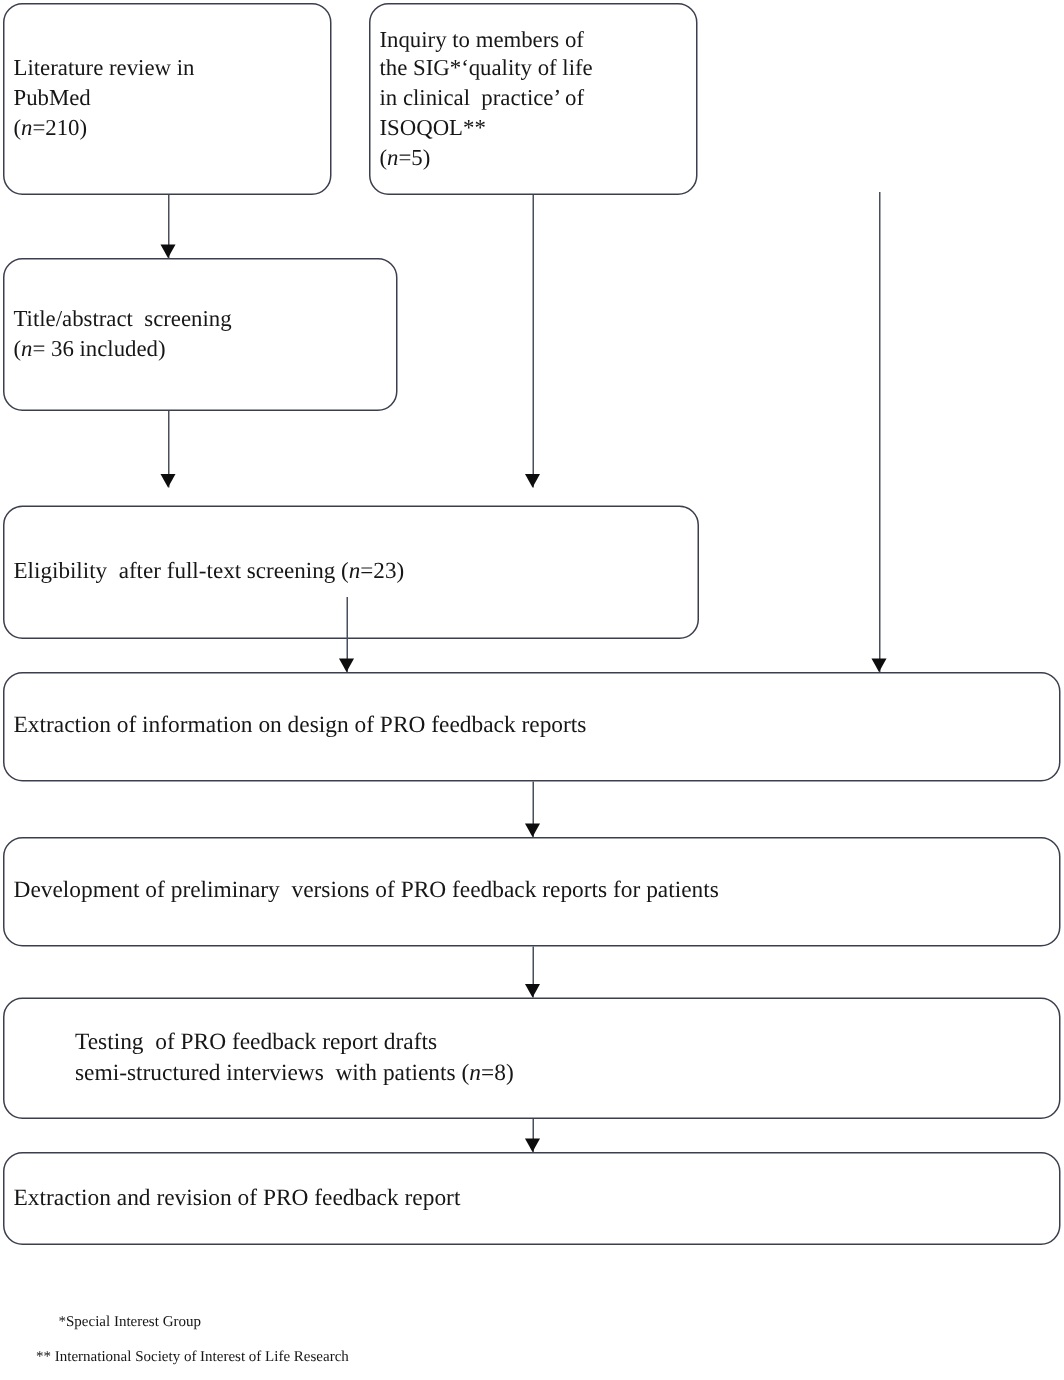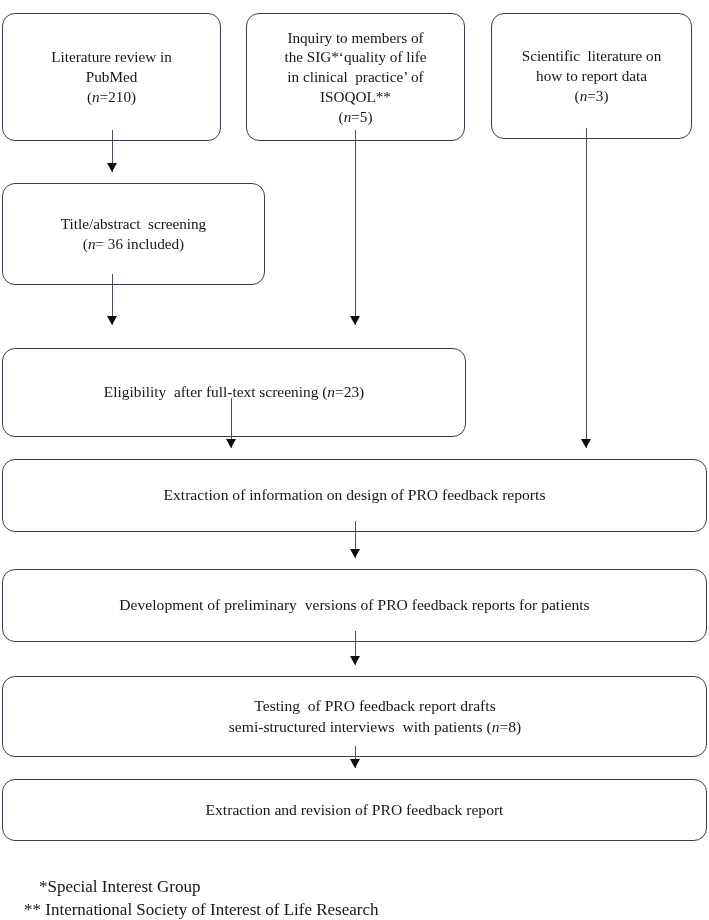--- a/index.html
+++ b/index.html
@@ -20,25 +20,24 @@
   }
   .node {
     position: absolute;
     box-sizing: border-box;
     border: 1.6px solid #3b3f4d;
     border-radius: 13px;
     background: #ffffff;
     display: flex;
     align-items: center;
     justify-content: center;
-    text-align: center;
+    text-align: left;
     line-height: 1.30;
     font-size: 15.4px;
     padding: 2px 6px;
-    margin-top: 11px;
   }
   .node .txt {
     display: block;
     width: 100%;
     white-space: pre-line;
   }
   .node.small { font-size: 15.2px; }
   .node.wide  { font-size: 15.6px; }
   .it { font-style: italic; }
 
@@ -57,42 +56,39 @@
     position: absolute;
     left: -4.6px;
     width: 0;
     height: 0;
     border-left: 5.4px solid transparent;
     border-right: 5.4px solid transparent;
     border-top: 9px solid #0d0d0d;
   }
   .footnotes {
     position: absolute;
-    font-size: 17px;
+    font-size: 10px;
     line-height: 1.55;
     white-space: pre-line;
     font-family: Liberation Serif, serif;
   }
 </style>
 </head>
 <body>
 
 <div id="canvas">
 
   <div class="node small" style="left:2px; top:2px; width:219px; height:128px;">
     <span class="txt">Literature review in<br>PubMed<br>(<span class="it">n</span>=210)</span>
   </div>
 
   <div class="node small" style="left:246px; top:2px; width:219px; height:128px;">
     <span class="txt">Inquiry to members of<br>the SIG*‘quality of life<br>in clinical&nbsp; practice’ of<br>ISOQOL**<br>(<span class="it">n</span>=5)</span>
   </div>
 
-  <div class="node small" style="left:491px; top:2px; width:201px; height:126px;">
-    <span class="txt">Scientific&nbsp; literature on<br>how to report data<br>(<span class="it">n</span>=3)</span>
-  </div>
 
   <div class="node small" style="left:2px; top:172px; width:263px; height:102px;">
     <span class="txt">Title/abstract&nbsp; screening<br>(<span class="it">n</span>= 36 included)</span>
   </div>
 
   <div class="node" style="left:2px; top:337px; width:464px; height:89px;">
     <span class="txt">Eligibility&nbsp; after full-text screening (<span class="it">n</span>=23)</span>
   </div>
 
   <div class="node wide" style="left:2px; top:448px; width:705px; height:73px;">

